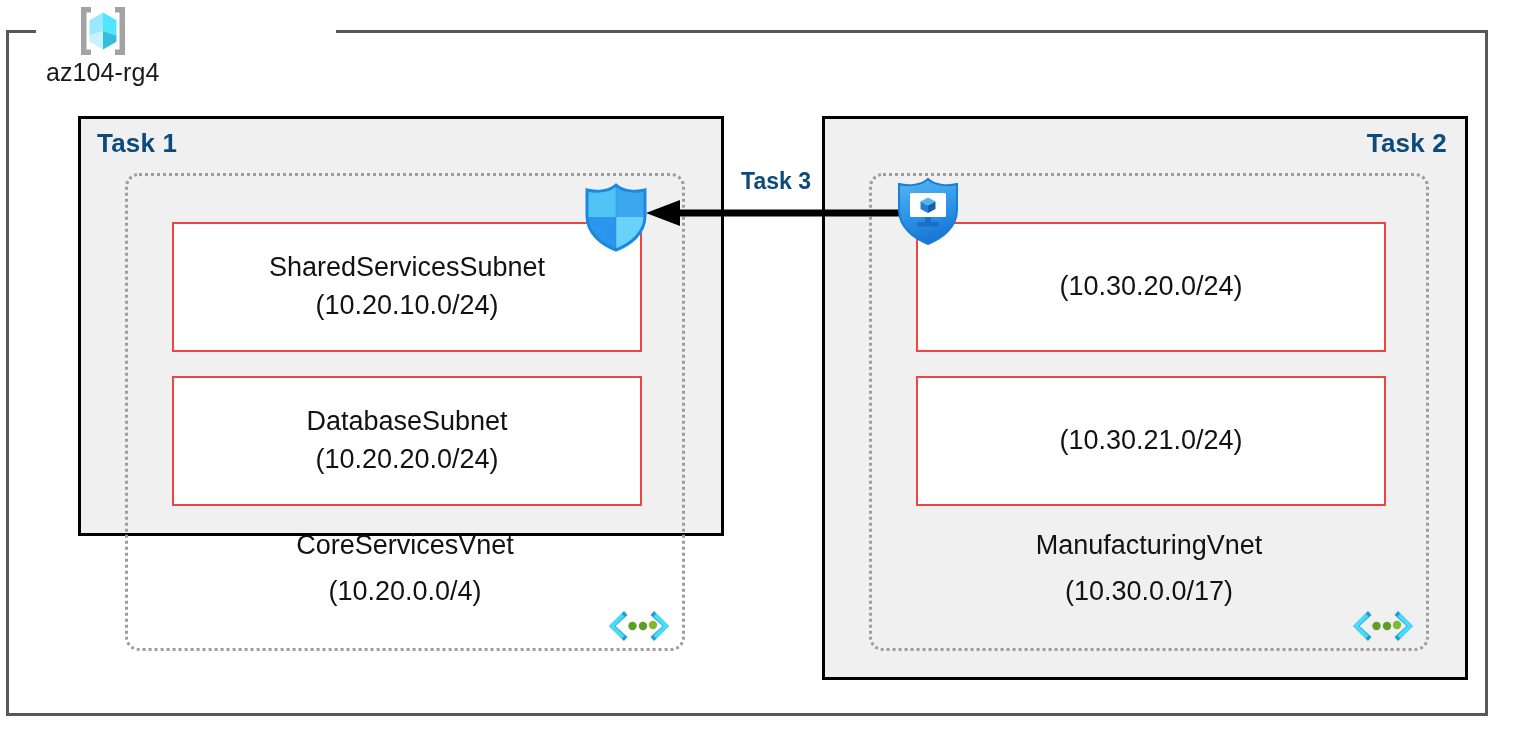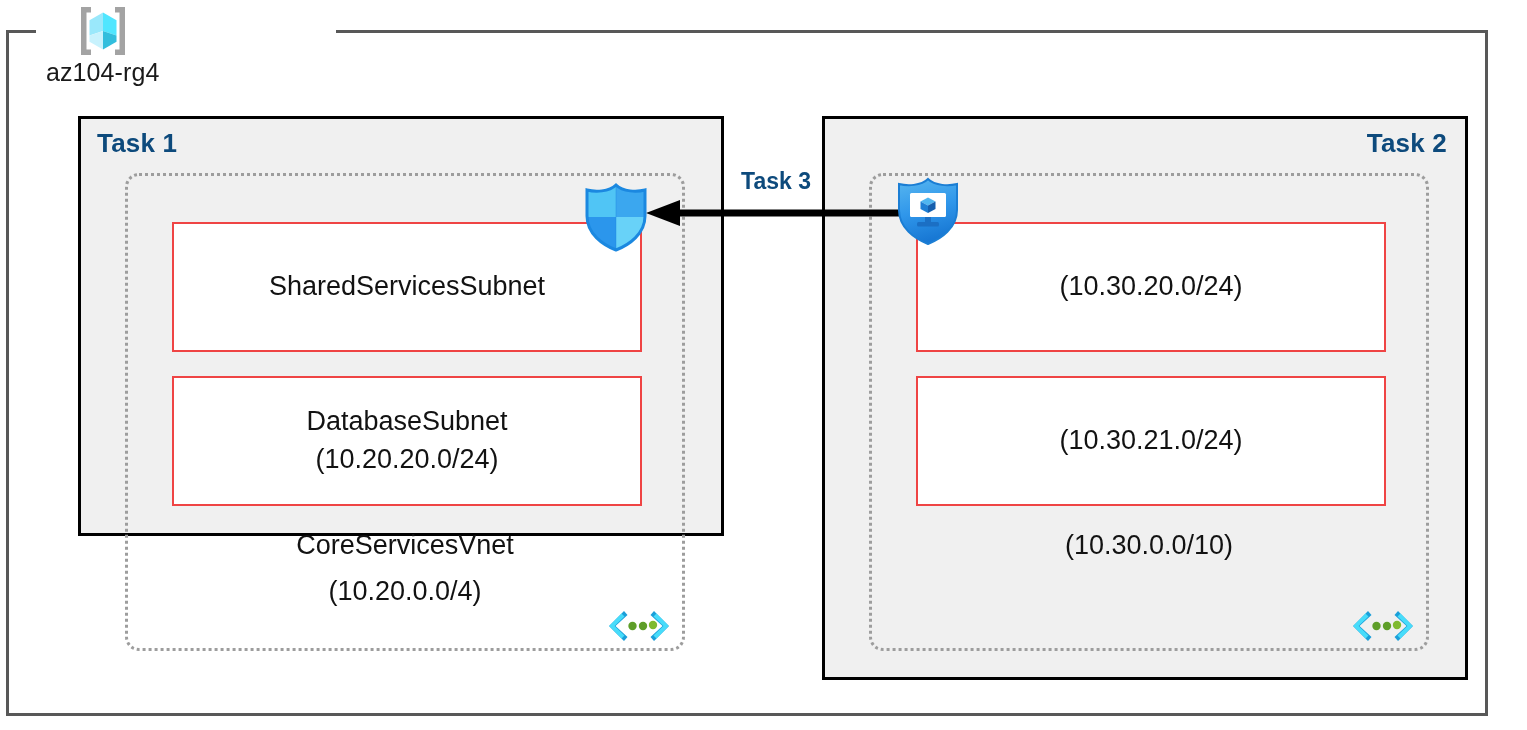--- a/index.html
+++ b/index.html
@@ -210,20 +210,21 @@
     <div class="rg-legend-title">az104-rg4</div>
   </div>
 
   <div class="task-box" id="task-box-1">
     <div class="task-title">Task 1</div>
 
     <div class="vnet-box">
 
       <div class="subnet-box row1">
         <div class="subnet-name">SharedServicesSubnet</div>
+        <div class="subnet-cidr">(10.20.10.0/24)</div>
       </div>
 
       <div class="subnet-box row2">
         <div class="subnet-name">DatabaseSubnet</div>
         <div class="subnet-cidr">(10.20.20.0/24)</div>
       </div>
 
       <div class="vnet-caption">
         <div class="vnet-name">CoreServicesVnet</div>
         <div class="vnet-cidr">(10.20.0.0/4)</div>
@@ -250,21 +251,22 @@
 
       <div class="subnet-box row1">
         <div class="subnet-cidr">(10.30.20.0/24)</div>
       </div>
 
       <div class="subnet-box row2">
         <div class="subnet-cidr">(10.30.21.0/24)</div>
       </div>
 
       <div class="vnet-caption">
-        <div class="vnet-cidr">(10.30.0.0/10)</div>
+        <div class="vnet-name">ManufacturingVnet</div>
+        <div class="vnet-cidr">(10.30.0.0/17)</div>
       </div>
 
       <div class="vnet-glyph">
         <svg viewBox="0 0 66 40" width="66" height="40" aria-hidden="true">
           <path d="M18 5 L21.5 9 L9.5 20 L21.5 31 L18 35 L3 20 Z" fill="#1a9fd9"></path>
           <path d="M15.5 7.5 L18.5 10.6 L8.6 20 L18.5 29.4 L15.5 32.5 L3.2 20 Z" fill="#50e6ff" opacity="0.85"></path>
           <path d="M48 5 L44.5 9 L56.5 20 L44.5 31 L48 35 L63 20 Z" fill="#1a9fd9"></path>
           <path d="M50.5 7.5 L47.5 10.6 L57.4 20 L47.5 29.4 L50.5 32.5 L62.8 20 Z" fill="#50e6ff" opacity="0.85"></path>
           <circle cx="26.5" cy="20" r="4.2" fill="#5e9e28"></circle>
           <circle cx="37" cy="20" r="4.2" fill="#5e9e28"></circle>

